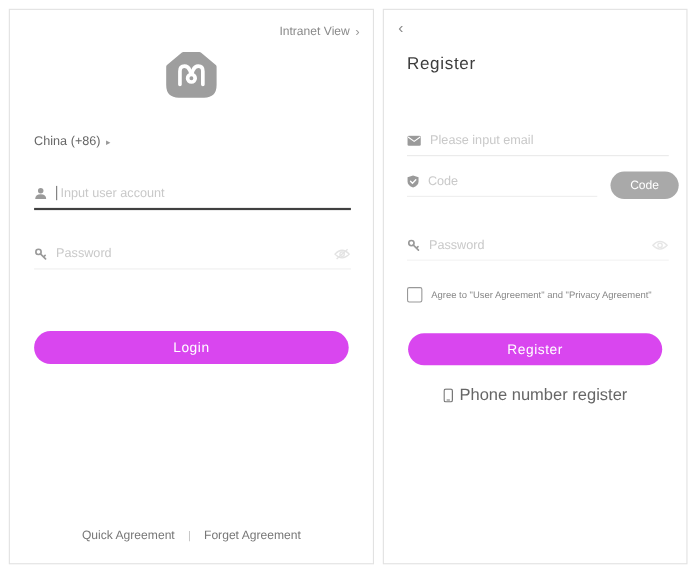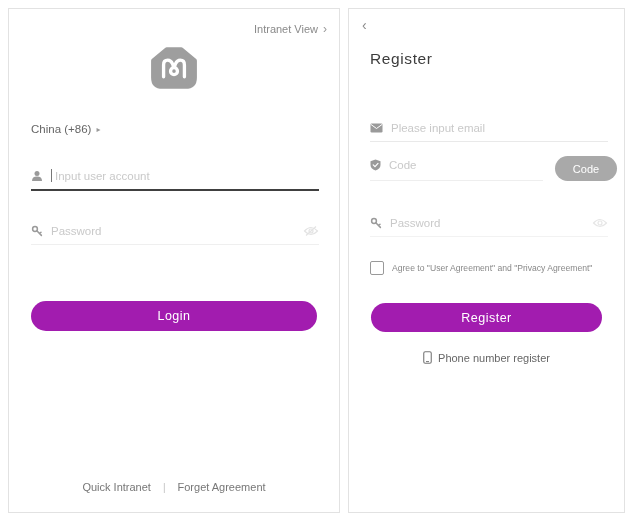--- a/index.html
+++ b/index.html
@@ -33,21 +33,21 @@
   }
   .country-row {
     position: absolute; top: 114px; left: 22px;
     font-size: 11.5px; color: #666;
     display: flex; align-items: center; gap: 5px; cursor: pointer; justify-content: space-between;
   }
   .country-row .chev-sm { font-size: 8px; color: #999; }
 
   .field {
     position: absolute; left: 22px; right: 20px;
-    display: flex; 
+    display: flex; align-items: center;
   }
   .field .line {
     flex: 1; display: flex; align-items: center; gap: 8px;
     padding-bottom: 7px;
   }
   .field input {
     flex: 1; border: none; outline: none; background: transparent;
     font-family: "Liberation Sans", sans-serif;
     font-size: 11.5px; color: #555; min-width: 0;
   }
@@ -58,21 +58,21 @@
   #account-field .line { border-bottom: 2px solid #404040; }
   #login-pass-field { top: 216px; }
   #login-pass-field .line { border-bottom: 1px solid #efefef; }
   .cursor {
     width: 1px; height: 13px; background: #777; margin-right: -5px;
     flex: 0 0 auto;
   }
 
   .big-btn {
     position: absolute; left: 22px; right: 22px; height: 30px;
-    background: #a21caf; border: none; border-radius: 16px;
+    background: #d946ef; border: none; border-radius: 16px;
     color: #ffffff; font-size: 12.5px; letter-spacing: 0.5px;
     font-family: "Liberation Sans", sans-serif; cursor: pointer;
   }
   #login-button { top: 292px; }
 
   .bottom-links {
     position: absolute; top: 472px; left: 0; right: 0;
     display: flex; justify-content: center; align-items: center; gap: 12px;
     font-size: 11px; color: #777;
   }
@@ -108,21 +108,21 @@
   .checkbox {
     flex: 0 0 auto; width: 14px; height: 14px;
     border: 1.5px solid #999; border-radius: 2px; background: #fff;
     cursor: pointer;
   }
   .agreement .agr-text { font-size: 8.6px; color: #888; }
   #register-button { top: 294px; height: 29px; border-radius: 15px; }
   .phone-row {
     position: absolute; top: 342px; left: 0; right: 0;
     display: flex; justify-content: center; align-items: center; gap: 6px;
-    font-size: 11px; color: #666; cursor: pointer;
+    font-size: 15px; color: #666; cursor: pointer;
   }
 </style>
 </head>
 <body>
 
 <div class="card" id="login-card">
 
   <div class="intranet">
     <span>Intranet View</span>
     <span class="chev">›</span>
@@ -172,21 +172,21 @@
           <circle cx="8" cy="6" r="2" fill="none" stroke="#e3e3e3" stroke-width="1.2"></circle>
           <path d="M3 10.5 L13 1.5" stroke="#e3e3e3" stroke-width="1.2"></path>
         </svg>
       </span>
     </div>
   </div>
 
   <button class="big-btn" id="login-button">Login</button>
 
   <div class="bottom-links">
-    <span class="link">Quick Intranet</span>
+    <span class="link">Quick Agreement</span>
     <span class="divider">|</span>
     <span class="link">Forget Agreement</span>
   </div>
 </div>
 
 <div class="card" id="register-card">
 
   <div class="back">
     <span>‹</span>
   </div>

